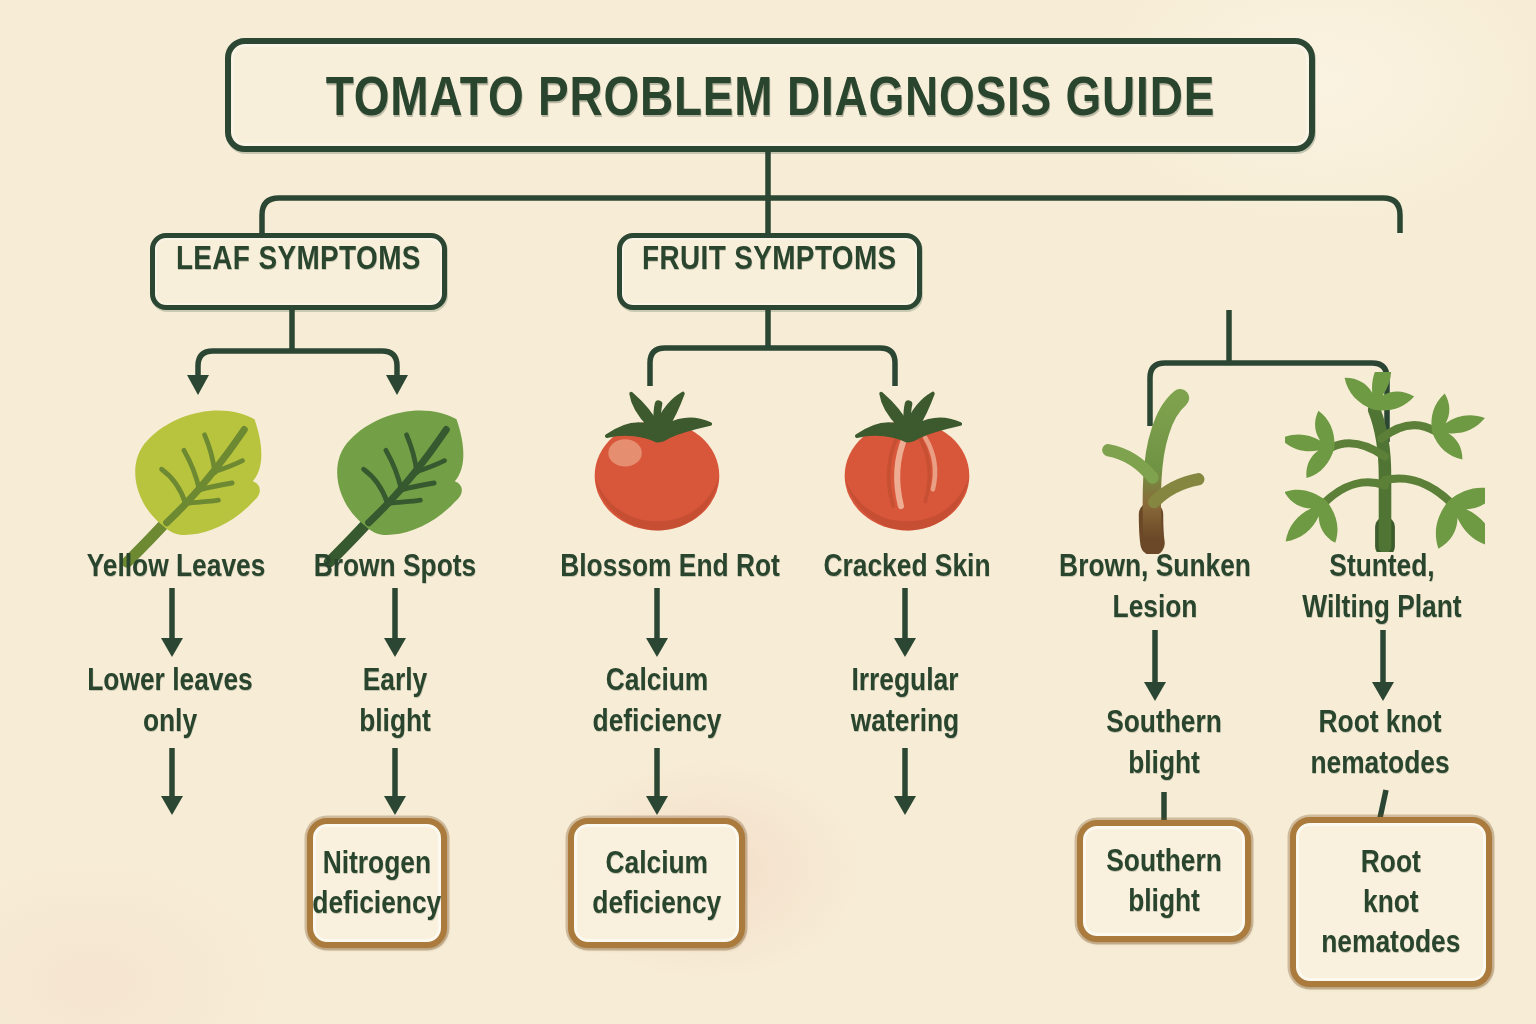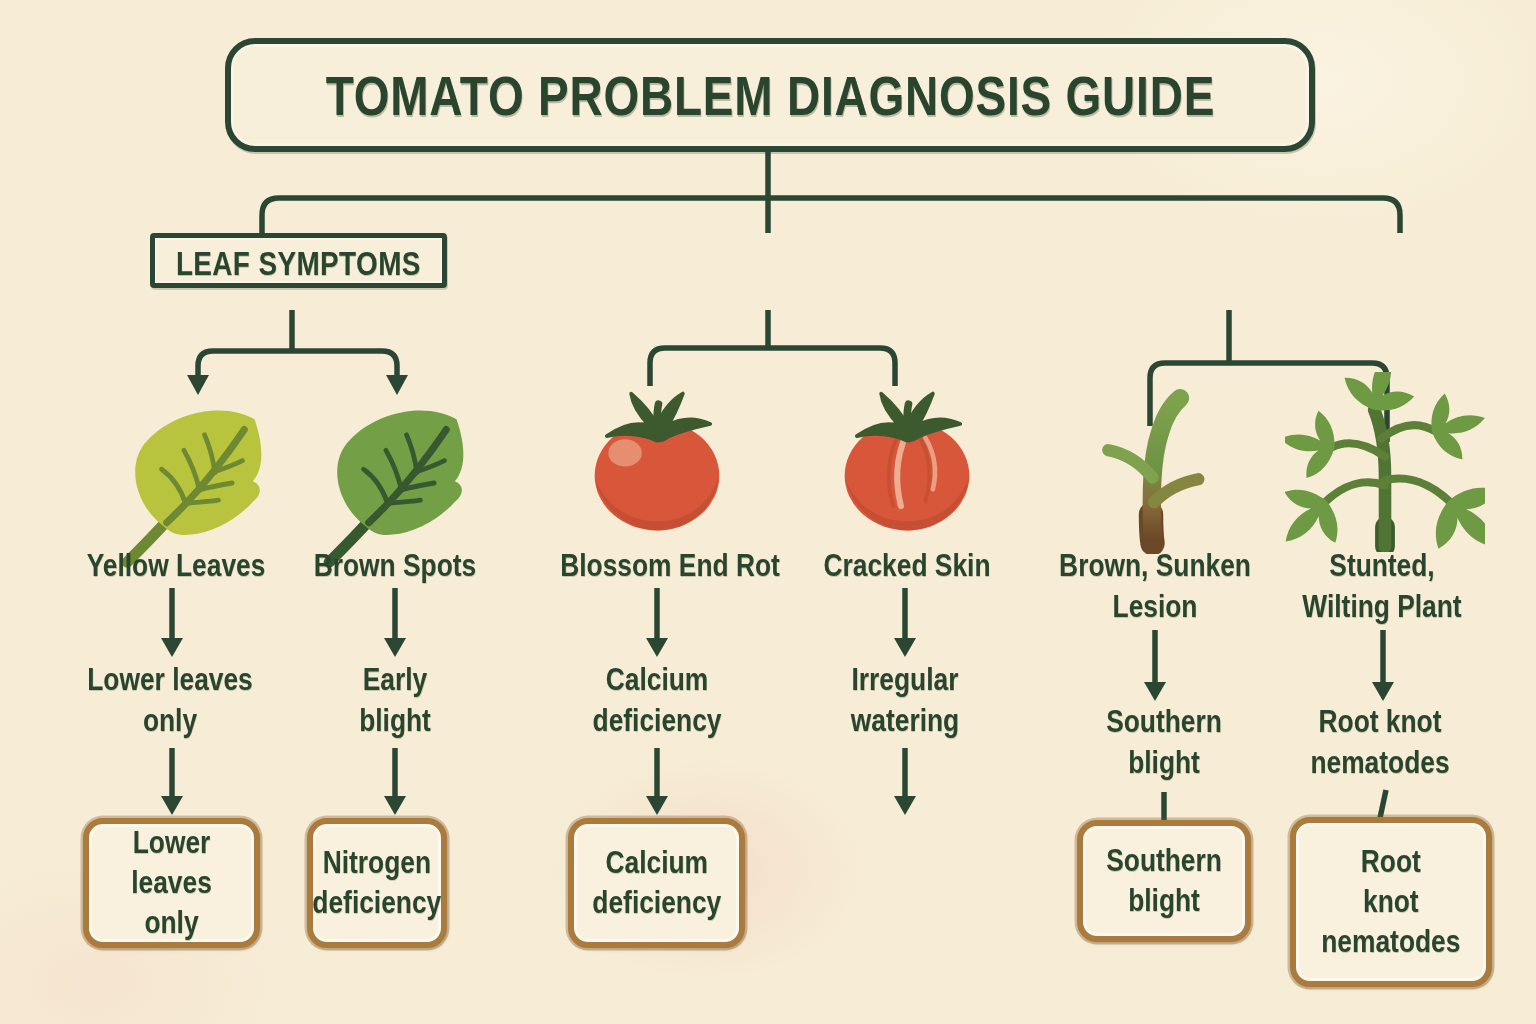--- a/index.html
+++ b/index.html
@@ -15,33 +15,33 @@
       radial-gradient(240px 170px at 46% 85%, rgba(240,203,186,.45), rgba(240,203,186,0) 70%),
       radial-gradient(340px 220px at 86% 8%, rgba(252,246,230,.7), rgba(252,246,230,0) 70%),
       radial-gradient(300px 200px at 6% 96%, rgba(243,214,196,.35), rgba(243,214,196,0) 70%);
   }
   .wires{position:absolute;left:0;top:0;width:1536px;height:1024px;pointer-events:none;}
   .wires path{fill:none;stroke:var(--line,#2b4733);stroke-width:5.5;}
   .wires polygon{fill:var(--line,#2b4733);}
 
   .title-box{
     position:absolute;left:225px;top:38px;width:1090px;height:114px;box-sizing:border-box;
-    border:6px solid var(--line,#2b4733);border-radius:30px;background:var(--panel,#f8efda);
+    border:6px solid var(--line,#2b4733);border-radius:20px;background:var(--panel,#f8efda);
     display:flex;align-items:center;justify-content:center;
     box-shadow:1px 2px 0 rgba(44,71,51,.25), inset 0 0 0 3px rgba(255,255,255,.35);
   }
   .title-t{
     font-weight:bold;font-size:56px;letter-spacing:1px;white-space:nowrap;
     transform:scaleX(.82);color:var(--ink,#2a452e);
     text-shadow:1px 1.5px 0 rgba(32,48,30,.28);
   }
   .cat-box{
-    position:absolute;top:233px;height:55px;box-sizing:border-box;
-    border:5px solid var(--line,#2b4733);border-radius:4px;background:var(--panel,#f8efda);
-    display:flex;align-items:flex-end;justify-content:center;
+    position:absolute;top:233px;height:77px;box-sizing:border-box;
+    border:5px solid var(--line,#2b4733);border-radius:16px;background:var(--panel,#f8efda);
+    display:flex;align-items:flex-start;justify-content:center;
     box-shadow:1px 2px 0 rgba(44,71,51,.22), inset 0 0 0 2px rgba(255,255,255,.35);
   }
   .cat-t{
     font-weight:bold;font-size:34px;letter-spacing:.5px;white-space:nowrap;
     transform:scaleX(.82);text-shadow:.5px 1px 0 rgba(32,48,30,.25);
   }
   .lbl{
     position:absolute;width:320px;text-align:center;font-weight:bold;font-size:31px;
     line-height:1.32;white-space:pre-line;transform:scaleX(.85);
     text-shadow:.5px 1px 0 rgba(32,48,30,.22);
@@ -136,20 +136,23 @@
     </g>
   </svg>
 
   <div class="title-box">
     <div class="title-t">TOMATO PROBLEM DIAGNOSIS GUIDE</div>
   </div>
 
   <div class="cat-box" style="left:150px;width:297px">
     <div class="cat-t">LEAF SYMPTOMS</div>
   </div>
+  <div class="cat-box" style="left:617px;width:305px">
+    <div class="cat-t">FRUIT SYMPTOMS</div>
+  </div>
 
   <svg class="icon" style="left:110px;top:392px;width:172px;height:182px" viewBox="0 0 100 100">
     <path class="lf-stem y" d="M10 96 C18 88 26 80 34 71"></path>
     <path class="lf-body y" d="M31 75 C14 62 9 38 22 25 C38 8 67 3 84 13 C89 27 90 41 83 49 C88 51 89 56 83 61 C73 72 59 79 47 80 C40 81 35 79 31 75 Z"></path>
     <path class="lf-vein y main" d="M33 73 C47 60 63 41 78 19"></path>
     <path class="lf-vein y" d="M44 62 C41 53 37 47 30 42"></path>
     <path class="lf-vein y" d="M52 54 C50 45 47 38 43 31"></path>
     <path class="lf-vein y" d="M61 44 C60 36 58 29 55 22"></path>
     <path class="lf-vein y" d="M52 54 C59 52 65 51 71 50"></path>
     <path class="lf-vein y" d="M44 62 C51 61 57 61 63 60"></path>
@@ -229,24 +232,20 @@
 blight</div>
   <div class="lbl" style="left:497px;top:660px">Calcium
 deficiency</div>
   <div class="lbl" style="left:745px;top:660px">Irregular
 watering</div>
   <div class="lbl" style="left:1004px;top:702px">Southern
 blight</div>
   <div class="lbl" style="left:1220px;top:702px">Root knot
 nematodes</div>
 
-  <div class="result" style="left:83px;top:818px;width:177px;height:130px">
-    <div class="result-t">Lower
-leaves only</div>
-  </div>
   <div class="result" style="left:307px;top:818px;width:140px;height:130px">
     <div class="result-t">Nitrogen
 deficiency</div>
   </div>
   <div class="result" style="left:568px;top:818px;width:177px;height:130px">
     <div class="result-t">Calcium
 deficiency</div>
   </div>
   <div class="result" style="left:1077px;top:820px;width:174px;height:122px">
     <div class="result-t">Southern

